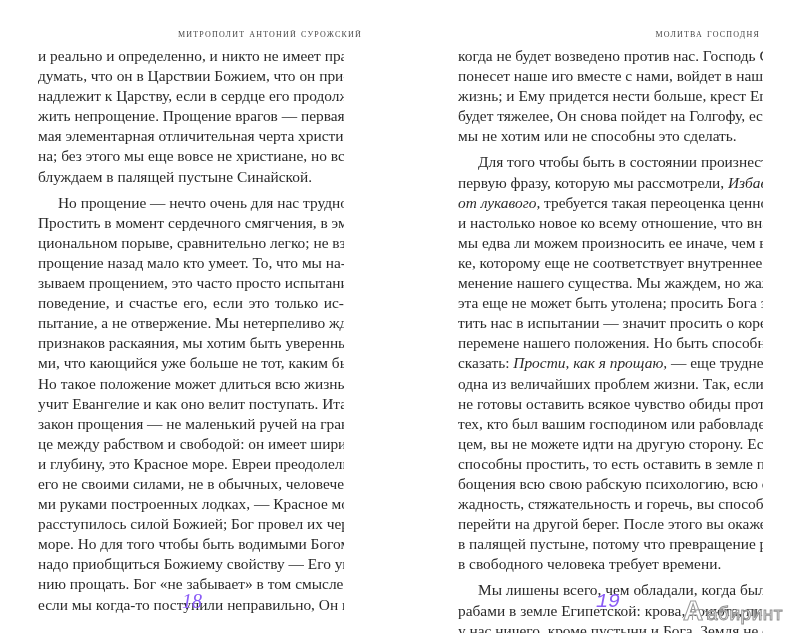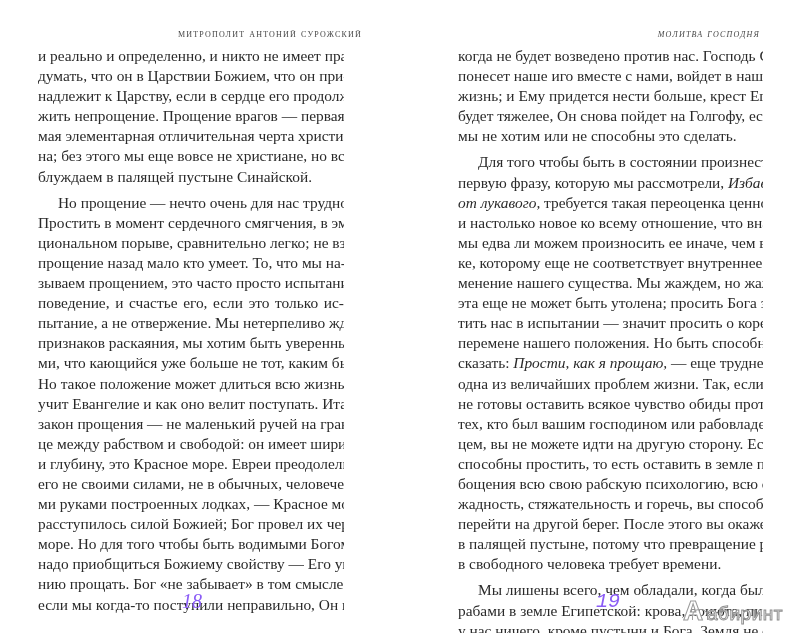--- a/index.html
+++ b/index.html
@@ -4,21 +4,21 @@
 <style>
   html, body { margin:0; padding:0; background:#ffffff; }
   body { width:800px; height:633px; position:relative; overflow:hidden;
          font-family:"Liberation Serif","DejaVu Serif",serif; color:#2a2a2a; }
   .page { position:absolute; top:0; height:633px; }
   .page.left { left:0; width:400px; }
   .page.right { left:400px; width:400px; }
   .running-head { position:absolute; top:27px; left:0; right:0; text-align:right;
                   font-size:11px; letter-spacing:1.2px; color:#444; font-variant:small-caps; text-transform:lowercase; }
   .page.left .running-head { left:38px; right:38px; }
-  .page.right .running-head { left:68px; right:40px;font-style:italic; }
+  .page.right .running-head { left:68px; right:40px; }
   .text-block { position:absolute; top:46px; font-size:15.4px; line-height:20.1px; text-align:justify; }
   .page.left .text-block { left:38px; width:306px; }
   .page.right .text-block { left:58px; width:305px; }
   .line { display:block; white-space:nowrap; text-align-last:justify; text-align:justify; overflow:hidden; }
   .line.last { text-align-last:left; }
   .line.indent { padding-left:20px; }
   .line.gap { margin-top:6px; }
   em { font-style:italic; }
   .folio { position:absolute; top:590px; font-size:20px; font-style:italic; color:#8b5cf6; }
   .page.left .folio { left:182px; }

